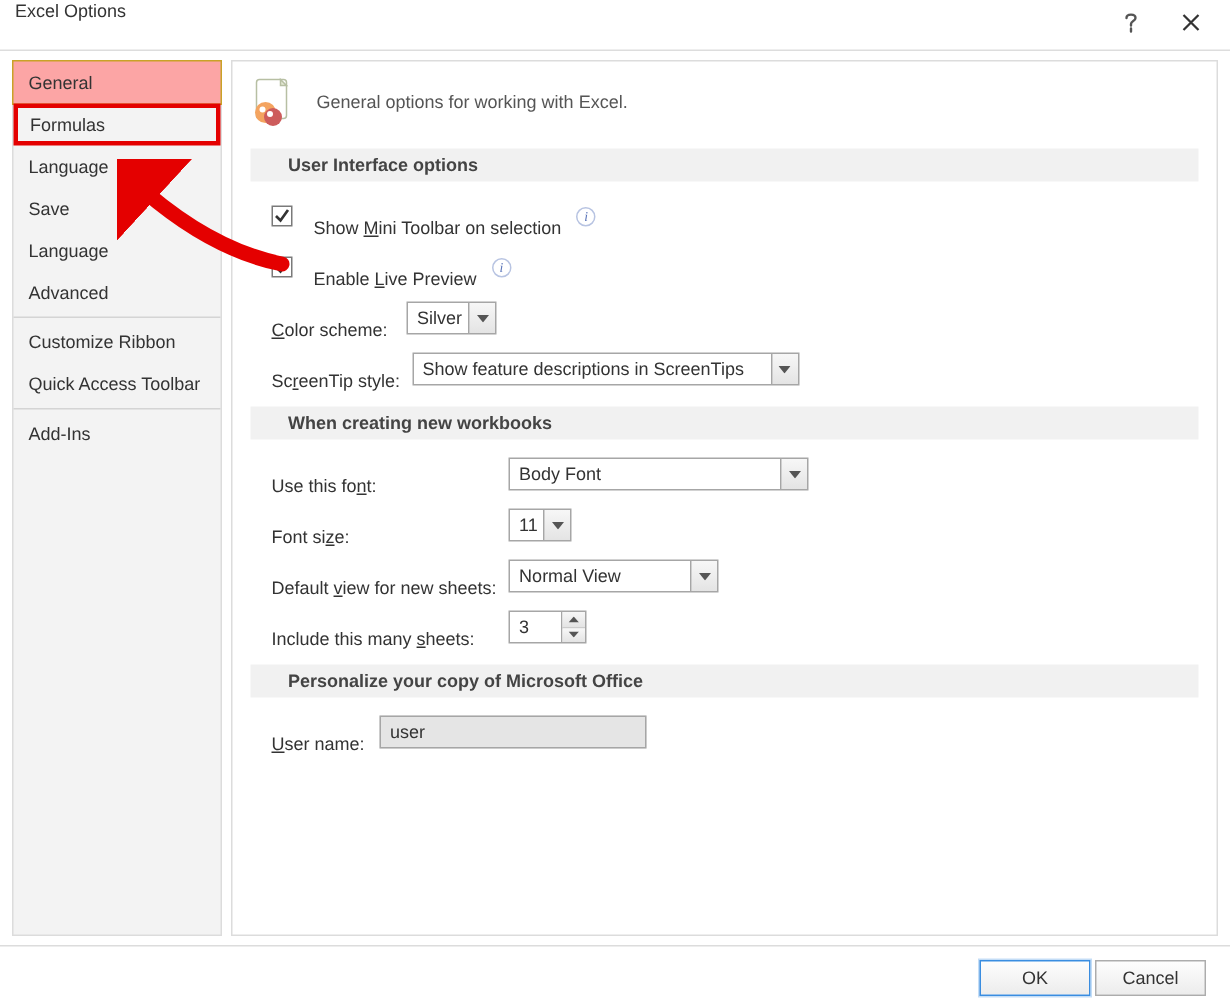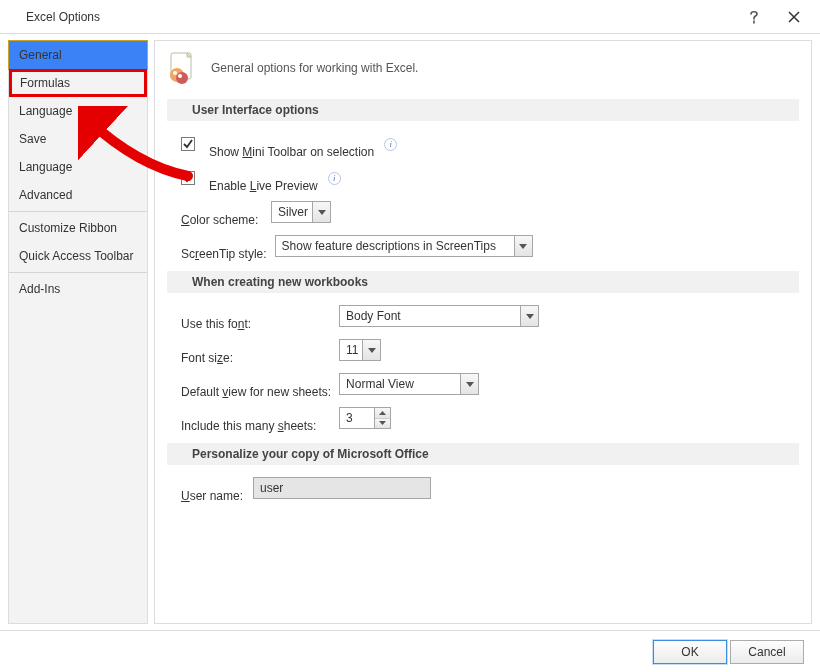--- a/index.html
+++ b/index.html
@@ -11,22 +11,22 @@
     color: #333;
     background: #fff;
   }
   .dialog {
     width: 820px; height: 672px;
     display: flex; flex-direction: column;
     position: relative;
   }
   .titlebar {
     height: 34px;
-    display: flex; align-items: center;
-    padding: 0 6px 0 26px;
+    display: flex; 
+    padding: 0 6px 0 10px;
     border-bottom: 1px solid #ddd;
   }
   .title { font-size: 12px; color: #333; }
   .title-spacer { flex: 1; }
   .title-btn {
     width: 40px; height: 30px;
     display: flex; align-items: center; justify-content: center;
     color: #333;
   }
   .title-btn svg { display: block; }
@@ -45,21 +45,21 @@
     padding: 0;
   }
   .side-item {
     padding: 7px 10px 7px 10px;
     font-size: 12px;
     color: #333;
     cursor: pointer;
     border-bottom: none;
   }
   .side-item.selected {
-    background: #3b82f6;
+    background: #fca5a5;
     border: 1px solid #c9a227;
     margin: -1px;
   }
   .side-item.highlight-box {
     border: 3px solid #e40000;
     margin: 0px;
     padding: 4px 8px;
   }
   .side-sep {
     height: 1px; background: #d4d4d4; margin: 2px 0;

